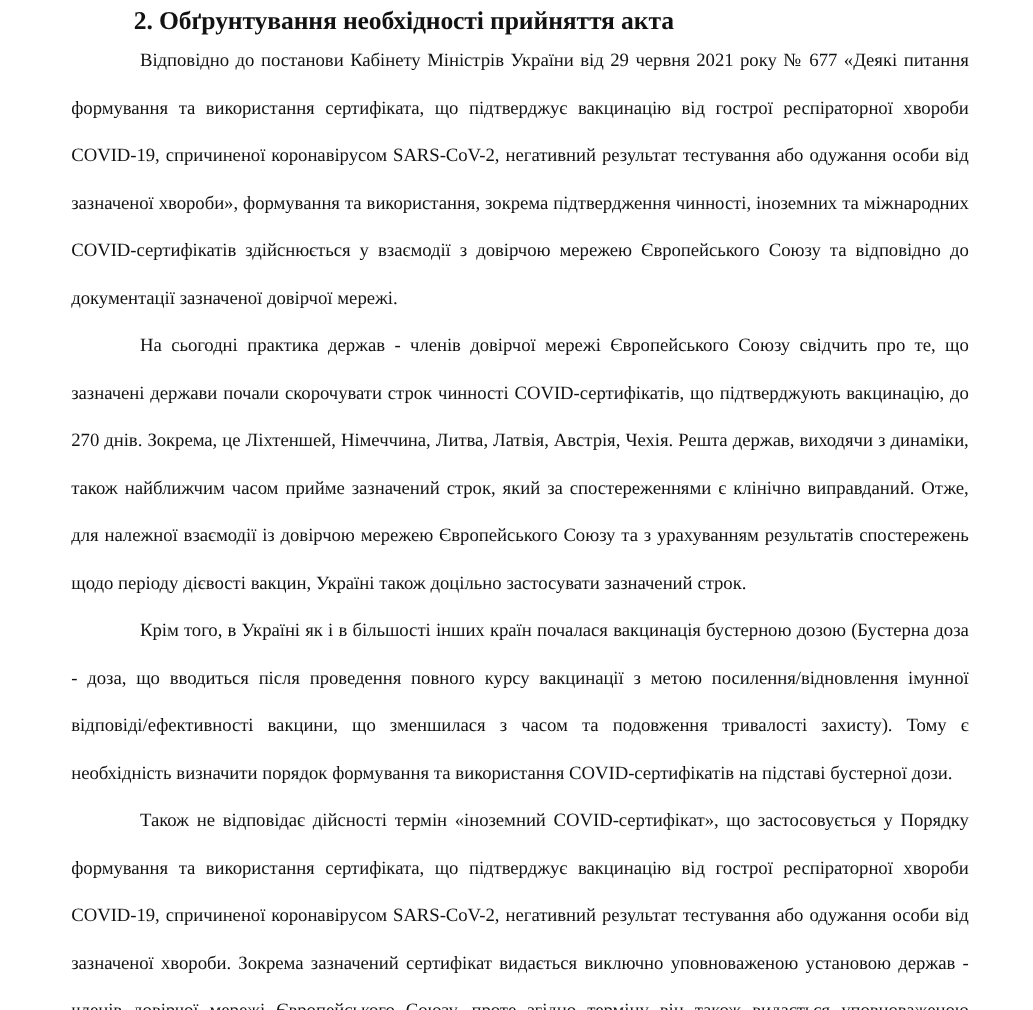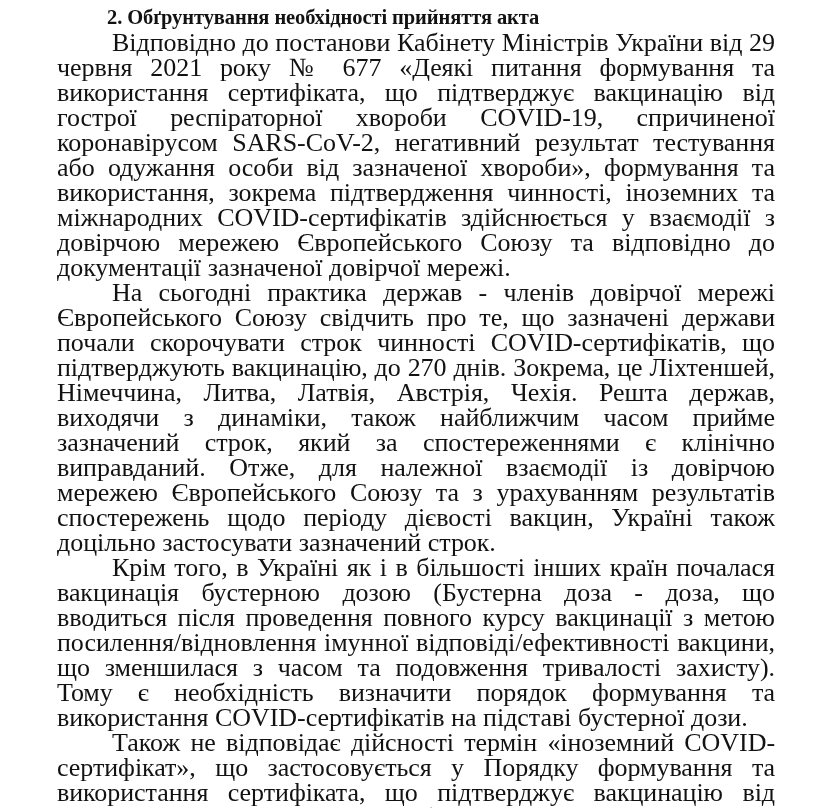--- a/index.html
+++ b/index.html
@@ -33,22 +33,22 @@
     font-weight: bold;
     line-height: 26px;
     text-indent: 50px;
     letter-spacing: -0.1px;
     white-space: nowrap;
   }
 
   .doc-paragraph {
     margin: 0;
     padding: 0;
-    font-size: 26px;
-    line-height: 25px;
+    font-size: 15px;
+    line-height: 38px;
     text-align: justify;
     text-indent: 55px;
     text-justify: inter-word;
     letter-spacing: -0.05px;
     word-spacing: 0.2px;
     hyphens: none;
   }
 
   
   .doc-paragraph:last-of-type {

